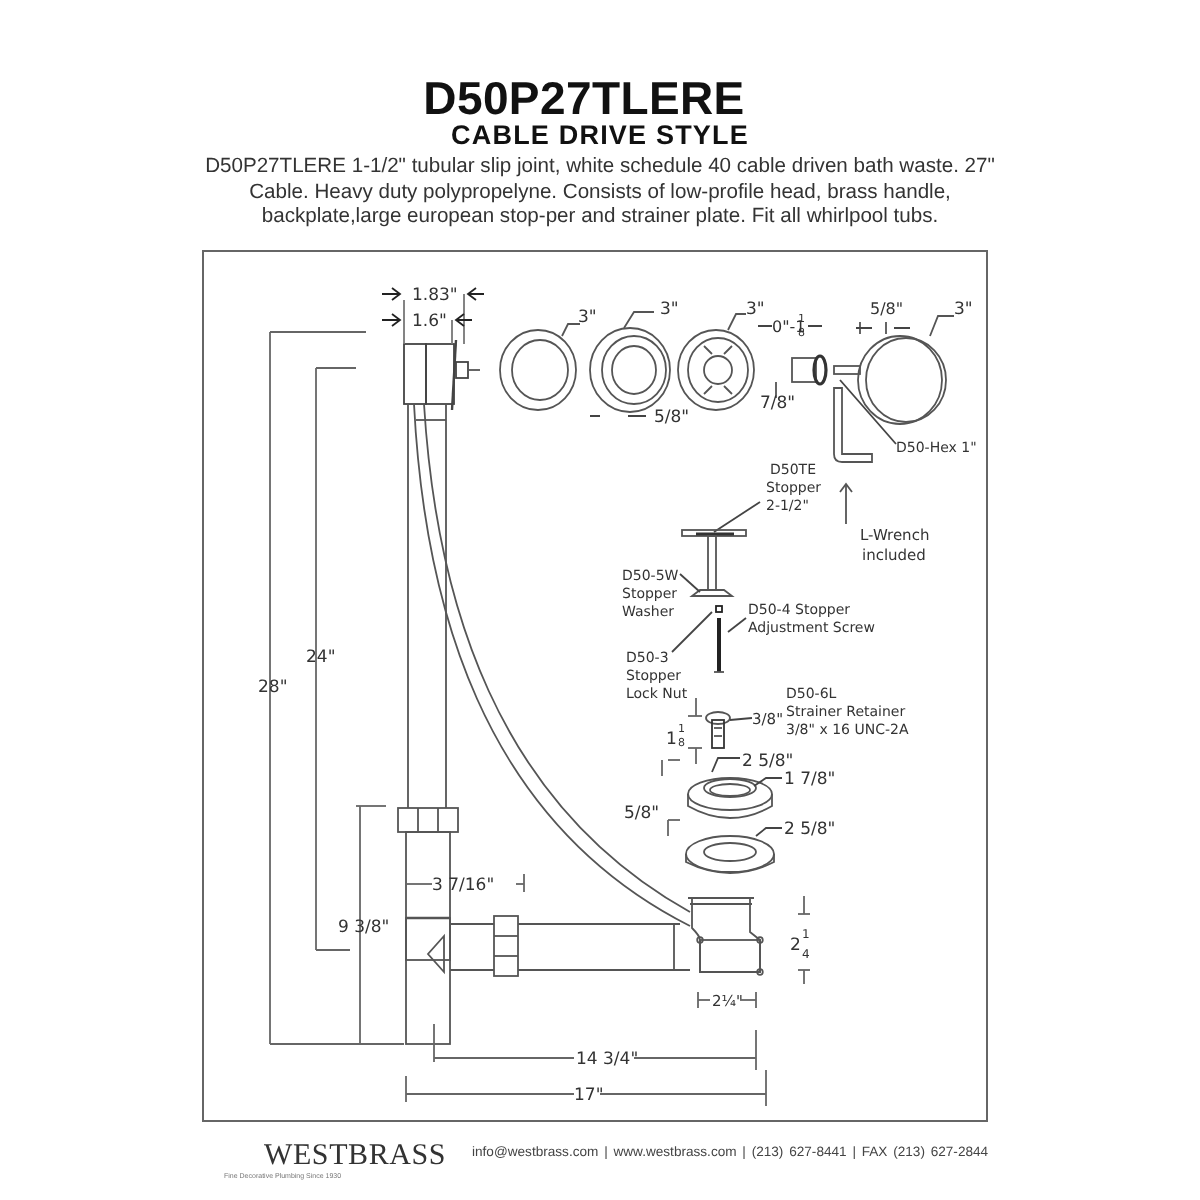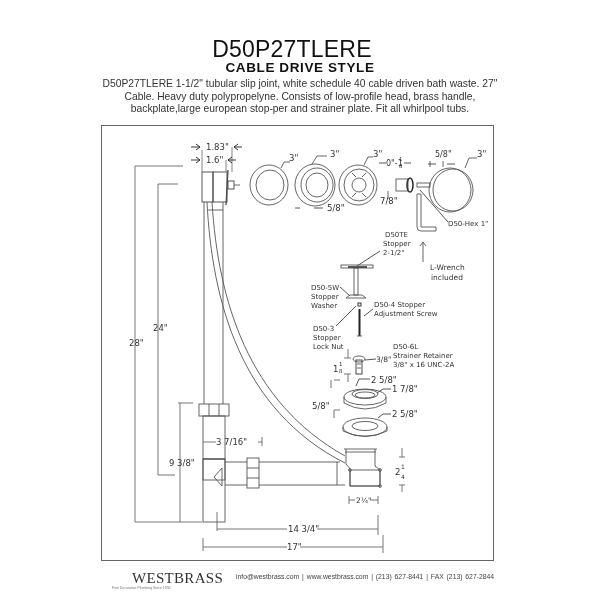--- a/index.html
+++ b/index.html
@@ -1,17 +1,17 @@
 <!DOCTYPE html>
 <html><head>
 <meta charset="utf-8">
 <style>
   html, body { margin:0; padding:0; background:#ffffff; }
   body { width:600px; height:600px; position:relative; overflow:hidden; font-family:"Liberation Sans", sans-serif; color:#111; }
-  .title { position:absolute; left:0; width:584px; top:36px; text-align:center; font-weight:normal; font-size:23px; letter-spacing:0.2px; color:#111; }
+  .title { position:absolute; left:0; width:584px; top:36px; text-align:center; font-weight:bold; font-size:23px; letter-spacing:0.2px; color:#111; }
   .subtitle { position:absolute; left:0; width:600px; top:60px; text-align:center; font-weight:bold; font-size:13.5px; letter-spacing:0.6px; color:#111; }
   .desc { position:absolute; left:100px; width:400px; top:78px; text-align:center; font-size:10.3px; line-height:12.6px; color:#333; }
   .frame { position:absolute; left:101px; top:125px; width:393px; height:436px; border:1px solid #666; box-sizing:border-box; }
   svg.drawing { position:absolute; left:0; top:0; width:600px; height:600px; }
   svg text { font-family:"Liberation Sans", sans-serif; fill:#333; }
   .lbl { font-family:"DejaVu Sans", sans-serif; }
   .footer-logo { position:absolute; left:104px; top:570px; font-family:"Liberation Serif", serif; font-size:15px; letter-spacing:0.3px; color:#333;margin-left:28px; }
   .footer-tag { position:absolute; left:112px; top:586px; font-size:3.5px; color:#777; }
   .footer-contact { position:absolute; left:236px; top:573px; font-size:6.8px; color:#444; word-spacing:1px; }
 </style>

